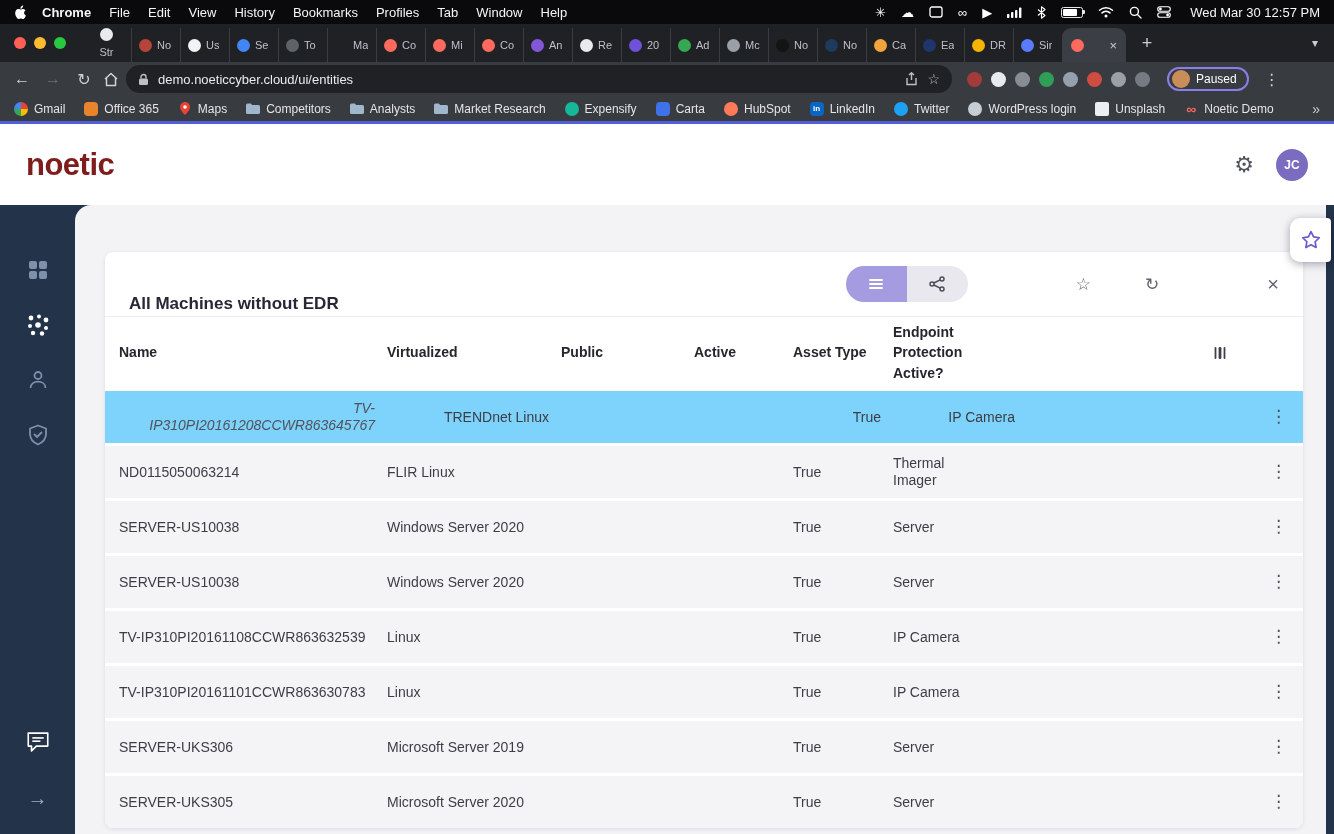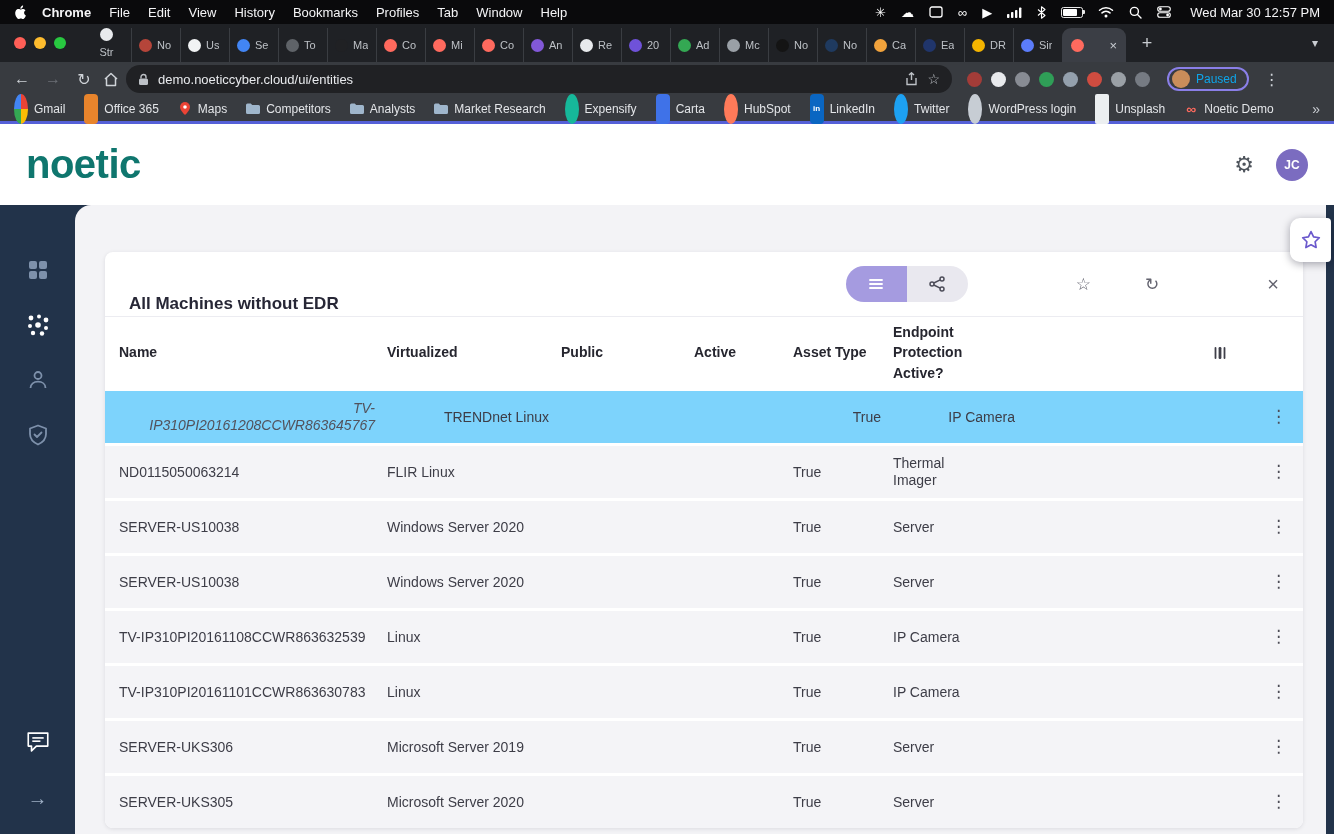--- a/index.html
+++ b/index.html
@@ -42,39 +42,39 @@
   .navbtn.disabled { color:#6b6f75; }
   .home-ic { display:flex; align-items:center; color:#cfd3d8; }
   .urlbar { width:826px; height:28px; background:#202124; border-radius:14px; display:flex; align-items:center;
             padding:0 12px; gap:9px; color:#e8eaed; font-size:13px; }
   .url-text { flex:1; white-space:nowrap; overflow:hidden; }
   .url-ic { display:flex; align-items:center; color:#bdc1c6; }
   .url-star { font-size:14px; color:#bdc1c6; }
   .ext-row { display:flex; gap:9px; align-items:center; margin-left:8px; }
   .ext-dot { width:15px; height:15px; border-radius:50%; }
   .profile-chip { display:flex; align-items:center; gap:6px; border:2px solid #8a7fe8; border-radius:14px;
-                  padding:1px 10px 1px 3px; margin-left:10px; font-size:12px; color:#0ea5e9; }
+                  padding:1px 10px 1px 3px; margin-left:10px; font-size:12px; color:#ffffff; }
   .pc-avatar { width:18px; height:18px; border-radius:50%; background:#c98d5a; }
   .browser-menu { font-size:16px; color:#cfd3d8; margin-left:8px; }
 
   
   .bookmarks { height:25px; background:#383b40; display:flex; align-items:center; padding:0 14px; gap:19px;
                font-size:12px; color:#e3e5e8; }
   .bm { display:flex; align-items:center; gap:6px; white-space:nowrap; }
-  .bm-ic { width:14px; height:30px; border-radius:4px; flex:0 0 auto; display:flex; align-items:center; justify-content:center; }
+  .bm-ic { width:14px; height:14px; border-radius:4px; flex:0 0 auto; display:flex; align-items:center; justify-content:center; }
   .ic-gmail { border-radius:50%; background:conic-gradient(#ea4335 0 25%,#fbbc05 0 50%,#34a853 0 75%,#4285f4 0); }
   .ic-li { font-size:8px; font-weight:700; color:#fff; }
   .ic-inf { background:none !important; color:#ff6a5e; font-weight:700; font-size:14px; }
   .ic-uns { border-radius:2px; }
   .bm-overflow { margin-left:auto; font-size:14px; color:#c9cdd2; }
   .accent { height:3px; background:#5560d8; }
 
   
   .page-header { height:81px; background:#ffffff; display:flex; align-items:center; padding:0 26px; }
-  .logo { font-size:40px; font-weight:700; color:#0f766e; letter-spacing:-0.5px; }
+  .logo { font-size:31px; font-weight:700; color:#7f1d1d; letter-spacing:-0.5px; }
   .ph-right { margin-left:auto; display:flex; align-items:center; gap:22px; }
   .gear { font-size:22px; color:#4e545c; }
   .avatar { width:32px; height:32px; border-radius:50%; background:#7b6cc0; color:#fff; font-size:12px;
             font-weight:700; display:flex; align-items:center; justify-content:center; }
 
   
   .app-body { position:relative; height:629px; background:#22334a; display:flex; }
   .sidebar { width:75px; display:flex; flex-direction:column; align-items:center; padding:52px 0 24px; }
   .snav { display:flex; flex-direction:column; gap:29px; align-items:center; }
   .sicon { width:26px; height:26px; color:#7e91ab; display:flex; align-items:center; justify-content:center; }

